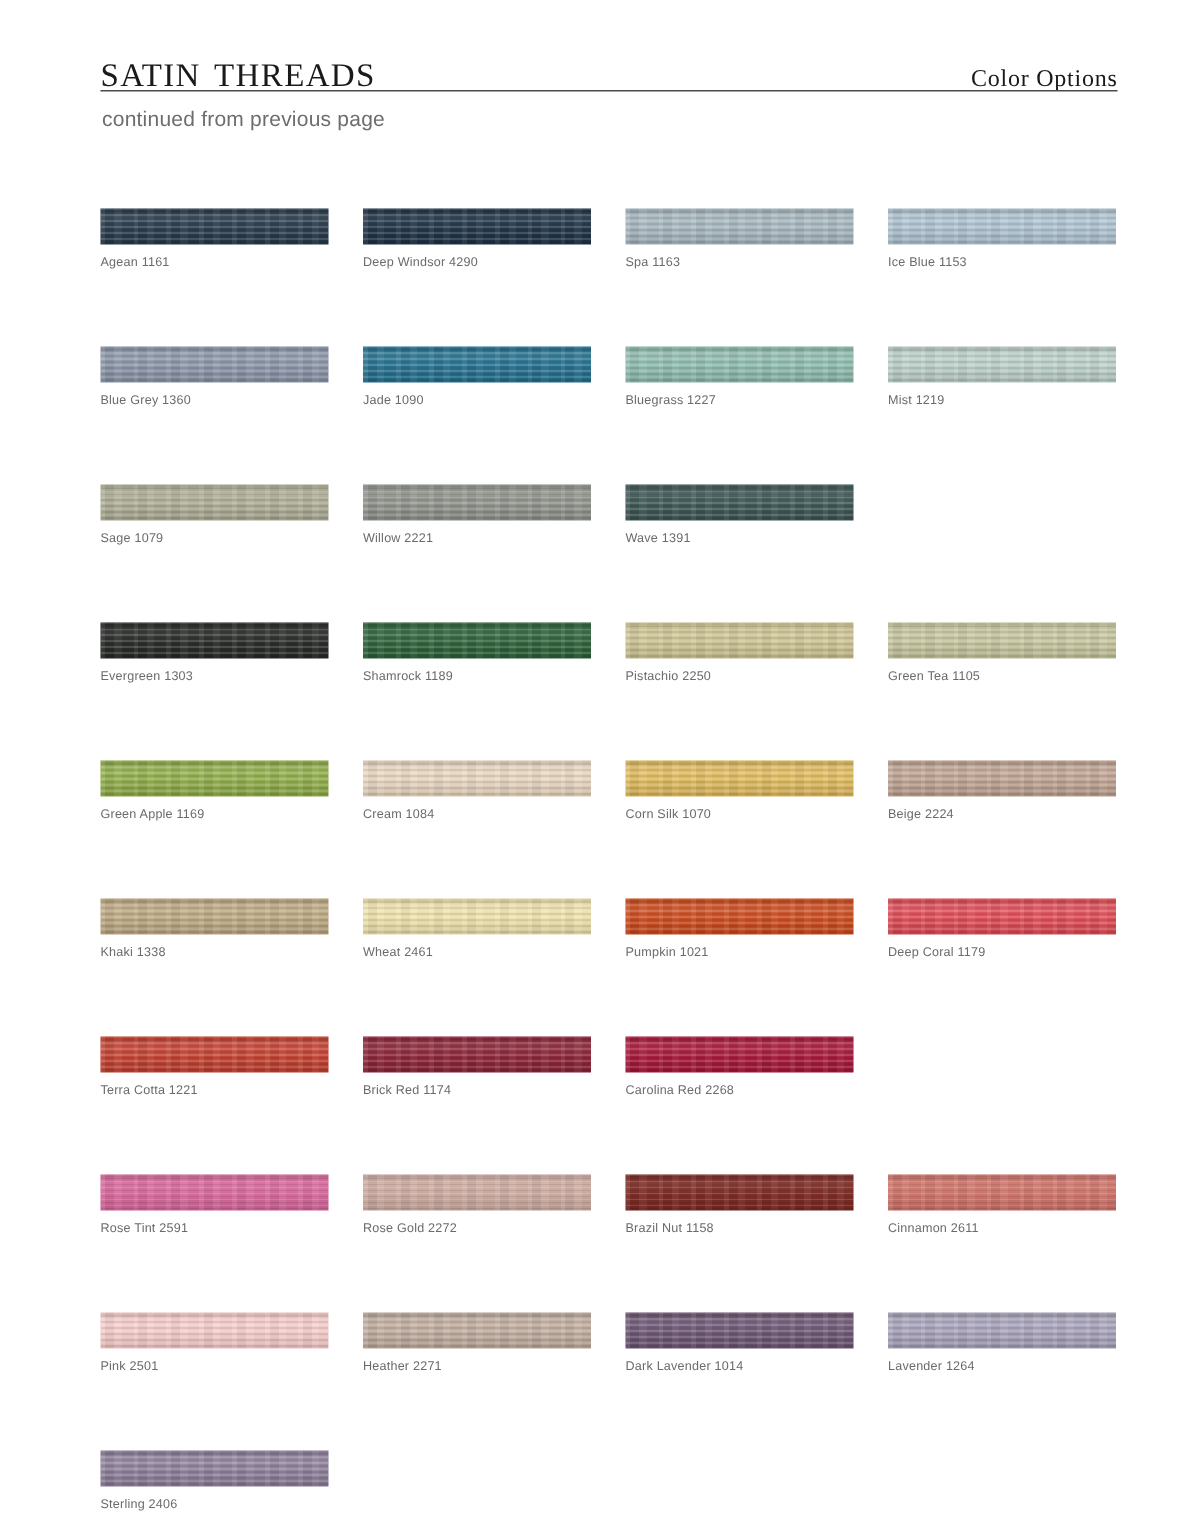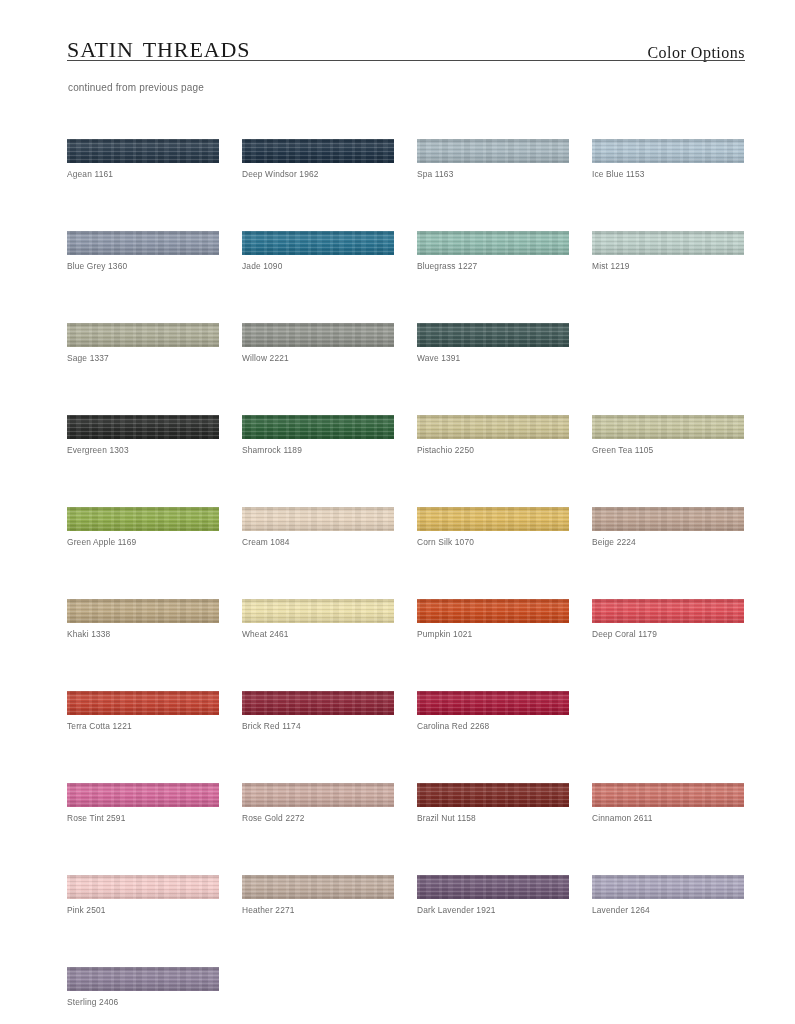--- a/index.html
+++ b/index.html
@@ -59,22 +59,22 @@
     position: absolute;
     left: 67px;
     top: 60px;
     width: 678px;
     height: 1px;
     background: #4a4a4a;
   }
   .continued-note {
     position: absolute;
     left: 68px;
-    top: 82px;
-    font-size: 10px;
+    top: 71px;
+    font-size: 14px;
     letter-spacing: 0.15px;
     color: #6d6d6d;
     white-space: nowrap;
   }
 
   
   .grid {
     position: absolute;
     left: 67px;
     top: 139px;
@@ -162,21 +162,21 @@
   <div class="continued-note">continued from previous page</div>
 
   <div class="grid" id="swatch-grid">
       <div class="row">
         <div class="cell">
           <div class="swatch" style="background: rgb(39, 57, 74);"></div>
           <div class="swatch-label">Agean 1161</div>
         </div>
         <div class="cell">
           <div class="swatch" style="background: rgb(30, 50, 69);"></div>
-          <div class="swatch-label">Deep Windsor 1962</div>
+          <div class="swatch-label">Deep Windsor 4290</div>
         </div>
         <div class="cell">
           <div class="swatch" style="background: rgb(166, 183, 191);"></div>
           <div class="swatch-label">Spa 1163</div>
         </div>
         <div class="cell">
           <div class="swatch" style="background: rgb(174, 195, 209);"></div>
           <div class="swatch-label">Ice Blue 1153</div>
         </div>
       </div>
@@ -194,21 +194,21 @@
           <div class="swatch-label">Bluegrass 1227</div>
         </div>
         <div class="cell">
           <div class="swatch" style="background: rgb(188, 208, 201);"></div>
           <div class="swatch-label">Mist 1219</div>
         </div>
       </div>
       <div class="row">
         <div class="cell">
           <div class="swatch" style="background: rgb(173, 173, 150);"></div>
-          <div class="swatch-label">Sage 1337</div>
+          <div class="swatch-label">Sage 1079</div>
         </div>
         <div class="cell">
           <div class="swatch" style="background: rgb(144, 147, 140);"></div>
           <div class="swatch-label">Willow 2221</div>
         </div>
         <div class="cell">
           <div class="swatch" style="background: rgb(60, 86, 84);"></div>
           <div class="swatch-label">Wave 1391</div>
         </div>
       </div>
@@ -302,21 +302,21 @@
         <div class="cell">
           <div class="swatch" style="background: rgb(246, 204, 202);"></div>
           <div class="swatch-label">Pink 2501</div>
         </div>
         <div class="cell">
           <div class="swatch" style="background: rgb(192, 172, 158);"></div>
           <div class="swatch-label">Heather 2271</div>
         </div>
         <div class="cell">
           <div class="swatch" style="background: rgb(108, 85, 115);"></div>
-          <div class="swatch-label">Dark Lavender 1921</div>
+          <div class="swatch-label">Dark Lavender 1014</div>
         </div>
         <div class="cell">
           <div class="swatch" style="background: rgb(168, 163, 187);"></div>
           <div class="swatch-label">Lavender 1264</div>
         </div>
       </div>
       <div class="row">
         <div class="cell">
           <div class="swatch" style="background: rgb(141, 127, 154);"></div>
           <div class="swatch-label">Sterling 2406</div>

